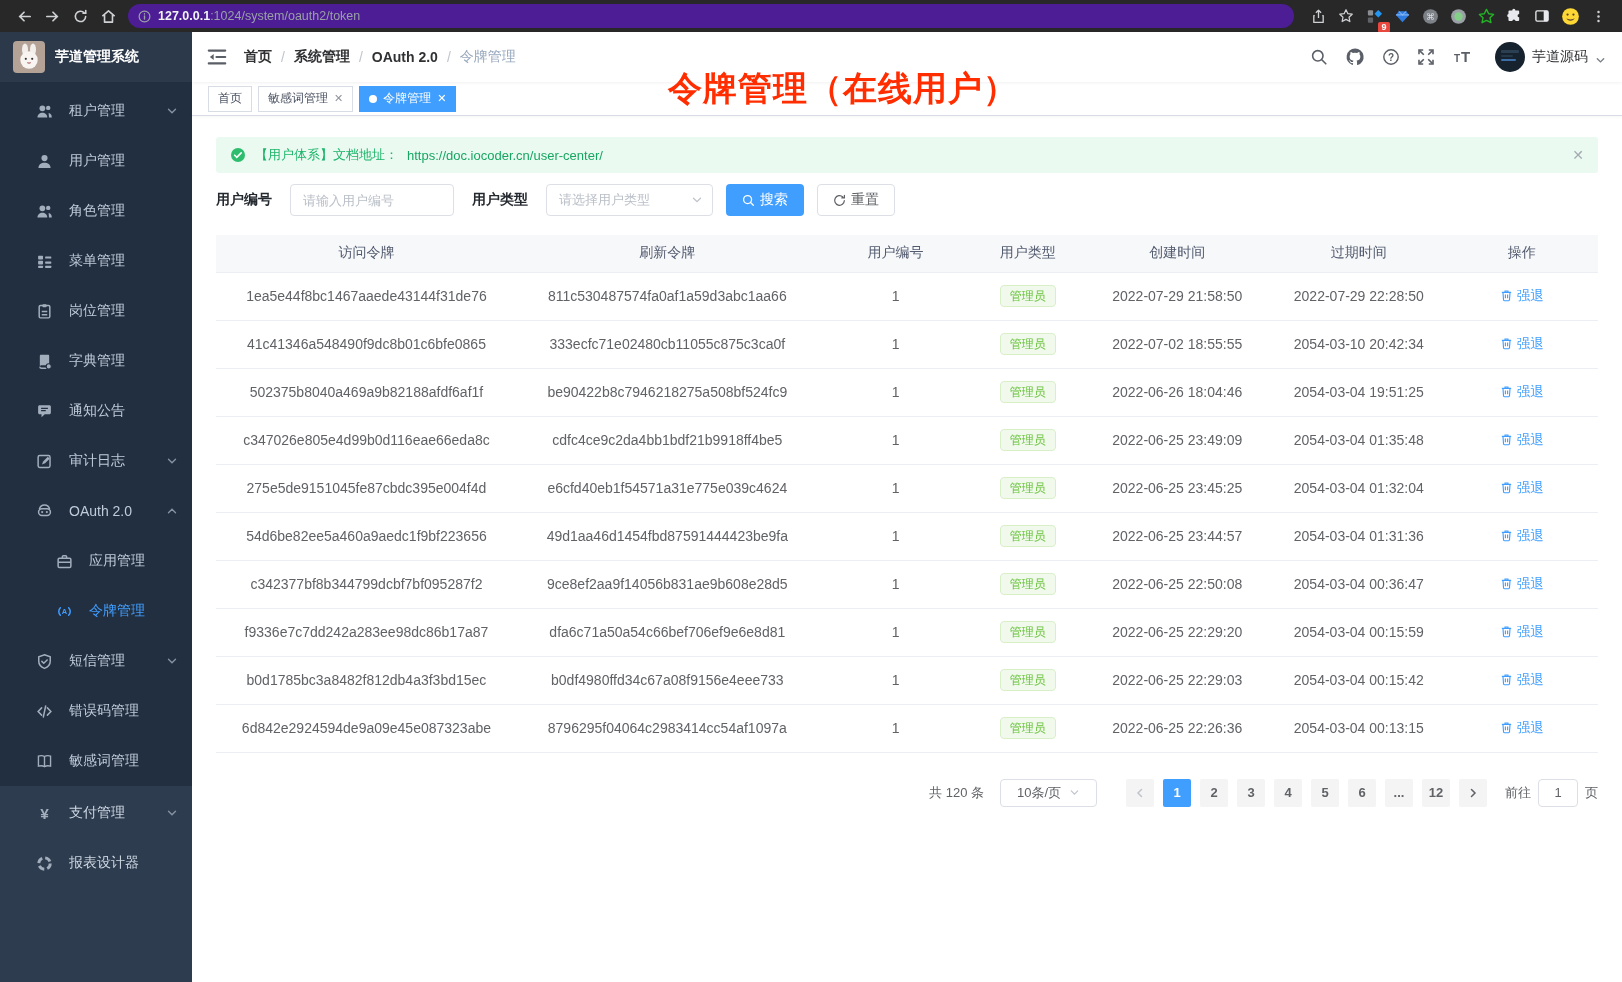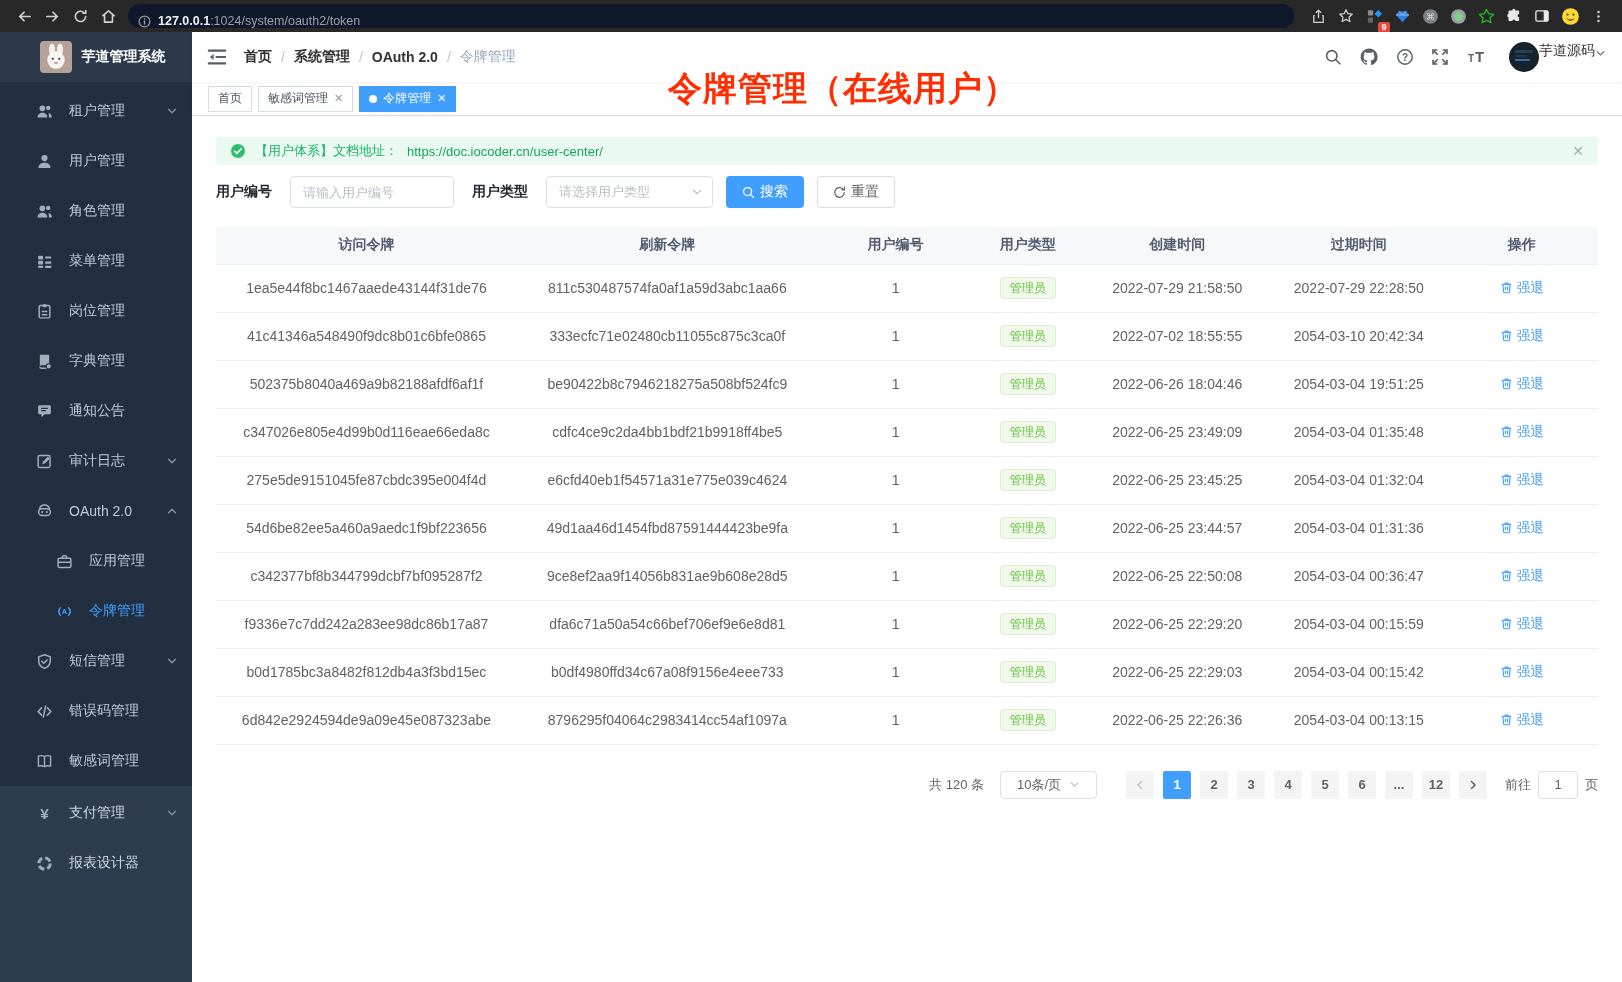--- a/index.html
+++ b/index.html
@@ -3,33 +3,33 @@
 <meta charset="utf-8">
 <style>
   * { margin:0; padding:0; box-sizing:border-box; }
   html,body { width:1622px; height:982px; overflow:hidden; }
   body { font-family:"Liberation Sans","DejaVu Sans",sans-serif; background:#fff; color:#303133; }
   svg { display:block; }
 
   
   .browser-bar { height:32px; background:#282828; display:flex; align-items:center; padding:0 10px; color:#d8dadd; }
   .bicon { display:flex; align-items:center; justify-content:center; width:28px; height:28px; color:#cfd1d4; cursor:pointer; flex:0 0 auto; }
-  .url-pill { flex:1; height:24px; margin:0 10px 0 6px; background:#0f172a; border-radius:12px; display:flex; align-items:flex-end; padding:0 10px; gap:7px; overflow:hidden; }
+  .url-pill { flex:1; height:24px; margin:0 10px 0 6px; background:#4c1d95; border-radius:12px; display:flex; align-items:center; padding:0 10px; gap:7px; overflow:hidden; }
   .url-text { font-size:12.5px; white-space:nowrap; }
   .url-host { color:#f1f3f4; font-weight:700; }
   .url-rest { color:#9aa0a6; }
   .ext-wrap { position:relative; }
   .ext-badge { position:absolute; right:-2px; bottom:-3px; background:#e9483f; color:#fff; font-size:9px; line-height:11px; min-width:12px; text-align:center; border-radius:2px; padding:0 1px; font-weight:700; }
 
   
   .app { display:flex; height:950px; }
 
   
   .sidebar { width:192px; background:#222f40; display:flex; flex-direction:column; flex:0 0 auto; }
-  .logo-row { height:50px; background:#2c394b; display:flex; align-items:center; padding-left:13px; gap:10px; flex:0 0 auto;justify-content:center; }
+  .logo-row { height:50px; background:#2c394b; display:flex; align-items:center; padding-left:13px; gap:10px; flex:0 0 auto; }
   .logo-title { color:#fff; font-size:14px; font-weight:700; }
   .menu { padding-top:4px; }
   .menu-item { height:50px; display:flex; align-items:center; padding-left:36px; padding-right:12px; color:#bfcbd9; font-size:14px; cursor:pointer; position:relative; }
   .menu-item .mi-icon { width:17px; height:17px; margin-right:16px; display:flex; align-items:center; justify-content:center; color:#a3aebc; flex:0 0 auto; }
   .menu-item.sub { padding-left:56px; }
   .menu-item.active { color:#409eff; }
   .menu-item.active .mi-icon { color:#409eff; }
   .menu-item .chev { position:absolute; right:14px; color:#8592a3; display:flex; }
   .chev.up svg { transform:rotate(180deg); }
   .sidebar-bottom { background:#2e3c50; flex:1; padding-top:2px; }
@@ -39,57 +39,57 @@
   .main { flex:1; min-width:0; display:flex; flex-direction:column; position:relative; background:#fff; }
 
   .navbar { height:50px; display:flex; align-items:center; padding:0 16px 0 14px; background:#fff; box-shadow:0 1px 3px rgba(0,21,41,.06); position:relative; z-index:3; }
   .hamburger { width:22px; height:22px; color:#5a5e66; cursor:pointer; }
   .breadcrumb { display:flex; align-items:center; margin-left:16px; font-size:14px; }
   .crumb { color:#303133; font-weight:600; cursor:pointer; }
   .crumb.last { color:#97a8be; font-weight:400; cursor:default; }
   .crumb-sep { color:#c0c4cc; margin:0 9px; font-weight:400; }
   .nav-right { margin-left:auto; display:flex; align-items:center; gap:17px; color:#5a5e66; }
   .nav-right .nicon { cursor:pointer; display:flex; color:#5a5e66; }
-  .avatar-wrap { display:flex; align-items:flex-start; cursor:pointer; margin-left:4px; }
+  .avatar-wrap { display:flex; align-items:center; gap:7px; cursor:pointer; margin-left:4px; }
   .avatar-name { font-size:14px; color:#303133; }
   .caret { color:#7a7f87; display:flex; margin-top:6px; }
 
   .tags-row { height:34px; background:#fff; border-bottom:1px solid #d8dce5; box-shadow:0 1px 3px 0 rgba(0,0,0,.04); display:flex; align-items:center; padding:0 16px; gap:6px; position:relative; z-index:2; }
   .tab { height:26px; display:flex; align-items:center; gap:6px; padding:0 9px; border:1px solid #d8dce5; background:#fff; color:#495060; font-size:12px; cursor:pointer; }
   .tab .tab-close { font-size:11px; color:#90939a; line-height:1; cursor:pointer; }
   .tab.active { background:#409eff; border-color:#409eff; color:#fff; }
   .tab.active .tab-dot { width:8px; height:8px; border-radius:50%; background:#fff; }
   .tab.active .tab-close { color:#fff; }
 
   .annotation { position:absolute; left:476px; top:34px; font-size:34px; font-weight:600; letter-spacing:1px; z-index:5; pointer-events:none; white-space:nowrap; }
 
   .content { flex:1; padding:21px 24px 0; position:relative; }
 
   
-  .notice { height:28px; background:#eafaf1; border-radius:3px; display:flex; align-items:center; padding:0 14px; gap:9px; margin-bottom:11px; }
+  .notice { height:36px; background:#eafaf1; border-radius:3px; display:flex; align-items:center; padding:0 14px; gap:9px; margin-bottom:11px; }
   .notice-msg { font-size:13px; color:#1db46a; }
   .notice-link { font-size:13px; color:#17a661; text-decoration:none; cursor:pointer; }
   .notice-close { margin-left:auto; color:#a5aab1; font-size:14px; cursor:pointer; line-height:1; }
 
   
   .filter-row { display:flex; align-items:center; margin-bottom:19px; }
   .f-label { font-size:14px; font-weight:700; color:#24292f; margin-right:18px; }
   .f-input, .f-select { width:164px; height:32px; border:1px solid #dcdfe6; border-radius:4px; padding:0 12px; font-size:13px; color:#606266; font-family:inherit; background:#fff; }
   .f-input::placeholder { color:#b9bec7; }
   .sel-wrap { position:relative; width:167px; margin-right:0;border-radius:13px; }
   .sel-wrap .f-select { width:100%; color:#b9bec7; display:flex; align-items:center; cursor:pointer; }
   .sel-chev { position:absolute; right:10px; top:10px; color:#c0c4cc; display:flex; }
   .gap18 { width:18px; } .gap13 { width:13px; }
   .btn { height:32px; border-radius:4px; font-size:14px; display:flex; align-items:center; gap:5px; padding:0 15px; cursor:pointer; border:1px solid transparent; font-family:Liberation Serif, serif; }
   .btn-search { background:#409eff; color:#fff; }
   .btn-reset { background:#fff; color:#606266; border-color:#dcdfe6; }
 
   
   table.grid { width:100%; border-collapse:collapse; table-layout:fixed; }
-  .grid th { height:37px; background:#f7f8fa; color:#515a6e; font-size:14px; font-weight:700; border-bottom:1px solid #ebeef5; text-align:center; }
+  .grid th { height:37px; background:#f7f8fa; color:#515a6e; font-size:14px; font-weight:400; border-bottom:1px solid #ebeef5; text-align:center; }
   .grid td { height:48px; border-bottom:1px solid #ebeef5; text-align:center; font-size:14px; color:#606266; white-space:nowrap; overflow:hidden; }
   .role-badge { display:inline-block; padding:2px 9px; font-size:12px; line-height:16px; color:#67c23a; background:#f0f9eb; border:1px solid #d9efc8; border-radius:4px; }
   .force-btn { display:inline-flex; align-items:center; gap:4px; color:#409eff; font-size:13.5px; cursor:pointer; }
 
   
   .pagination { display:flex; align-items:center; justify-content:flex-end; margin-top:26px; gap:0; }
   .pg-total { font-size:13px; color:#606266; margin-right:16px; }
   .pg-size { width:97px; height:28px; border:1px solid #dcdfe6; border-radius:4px; display:flex; align-items:center; justify-content:center; gap:8px; font-size:13px; color:#606266; margin-right:20px; cursor:pointer; }
   .pg-btn { min-width:28px; height:28px; border-radius:2px; background:#f4f4f5; color:#606266; font-size:13px; font-weight:700; display:flex; align-items:center; justify-content:center; margin-left:9px; cursor:pointer; padding:0 4px; }
   .pg-btn.active { background:#409eff; color:#fff; }

